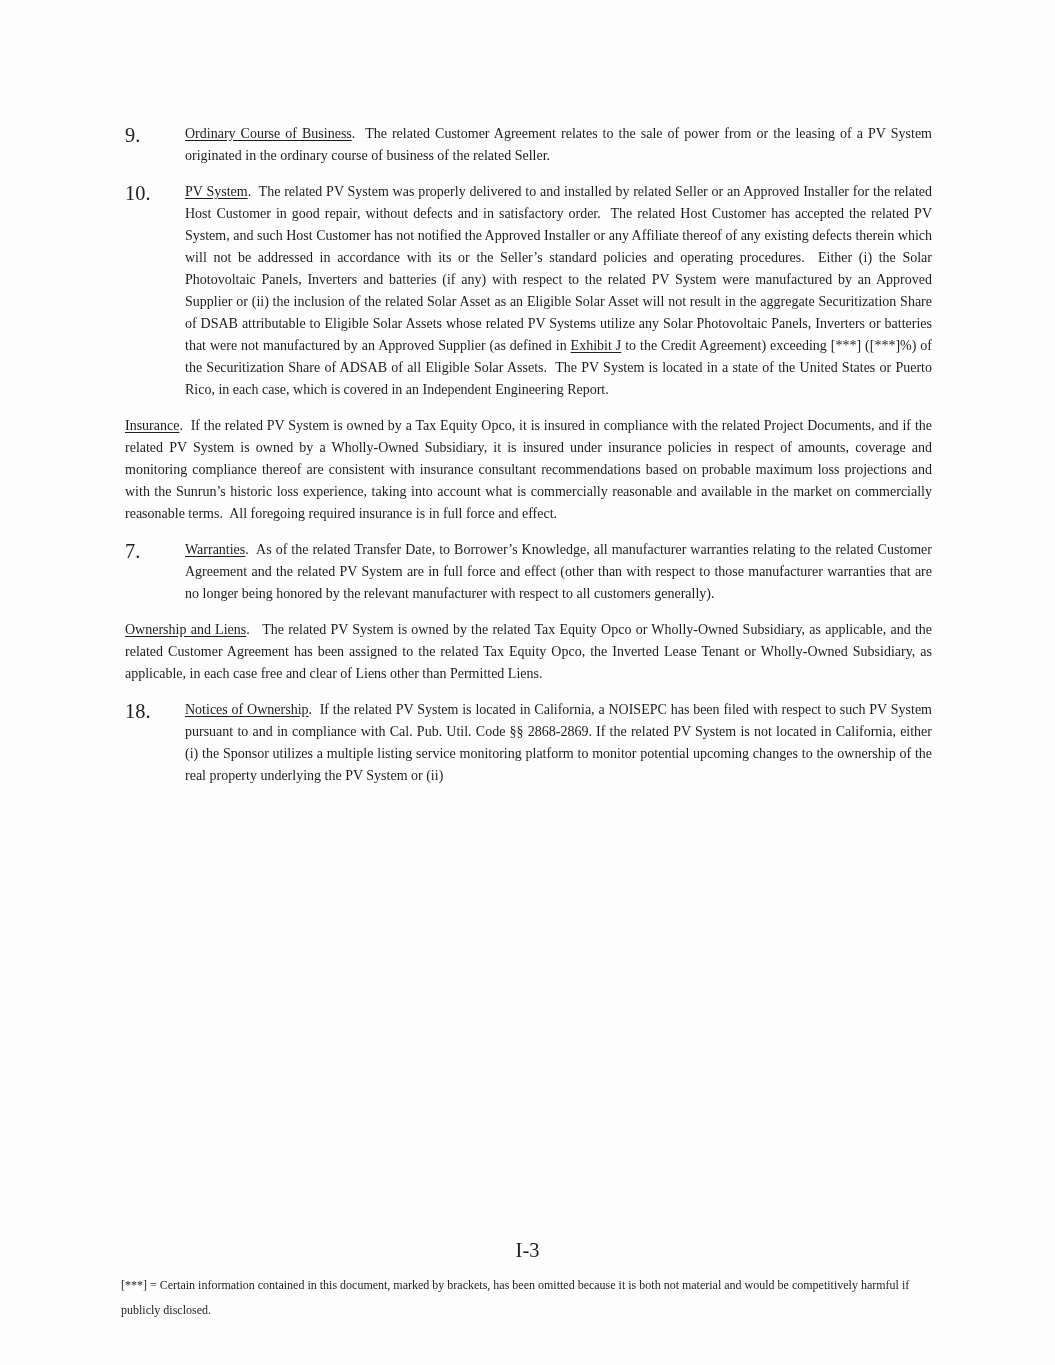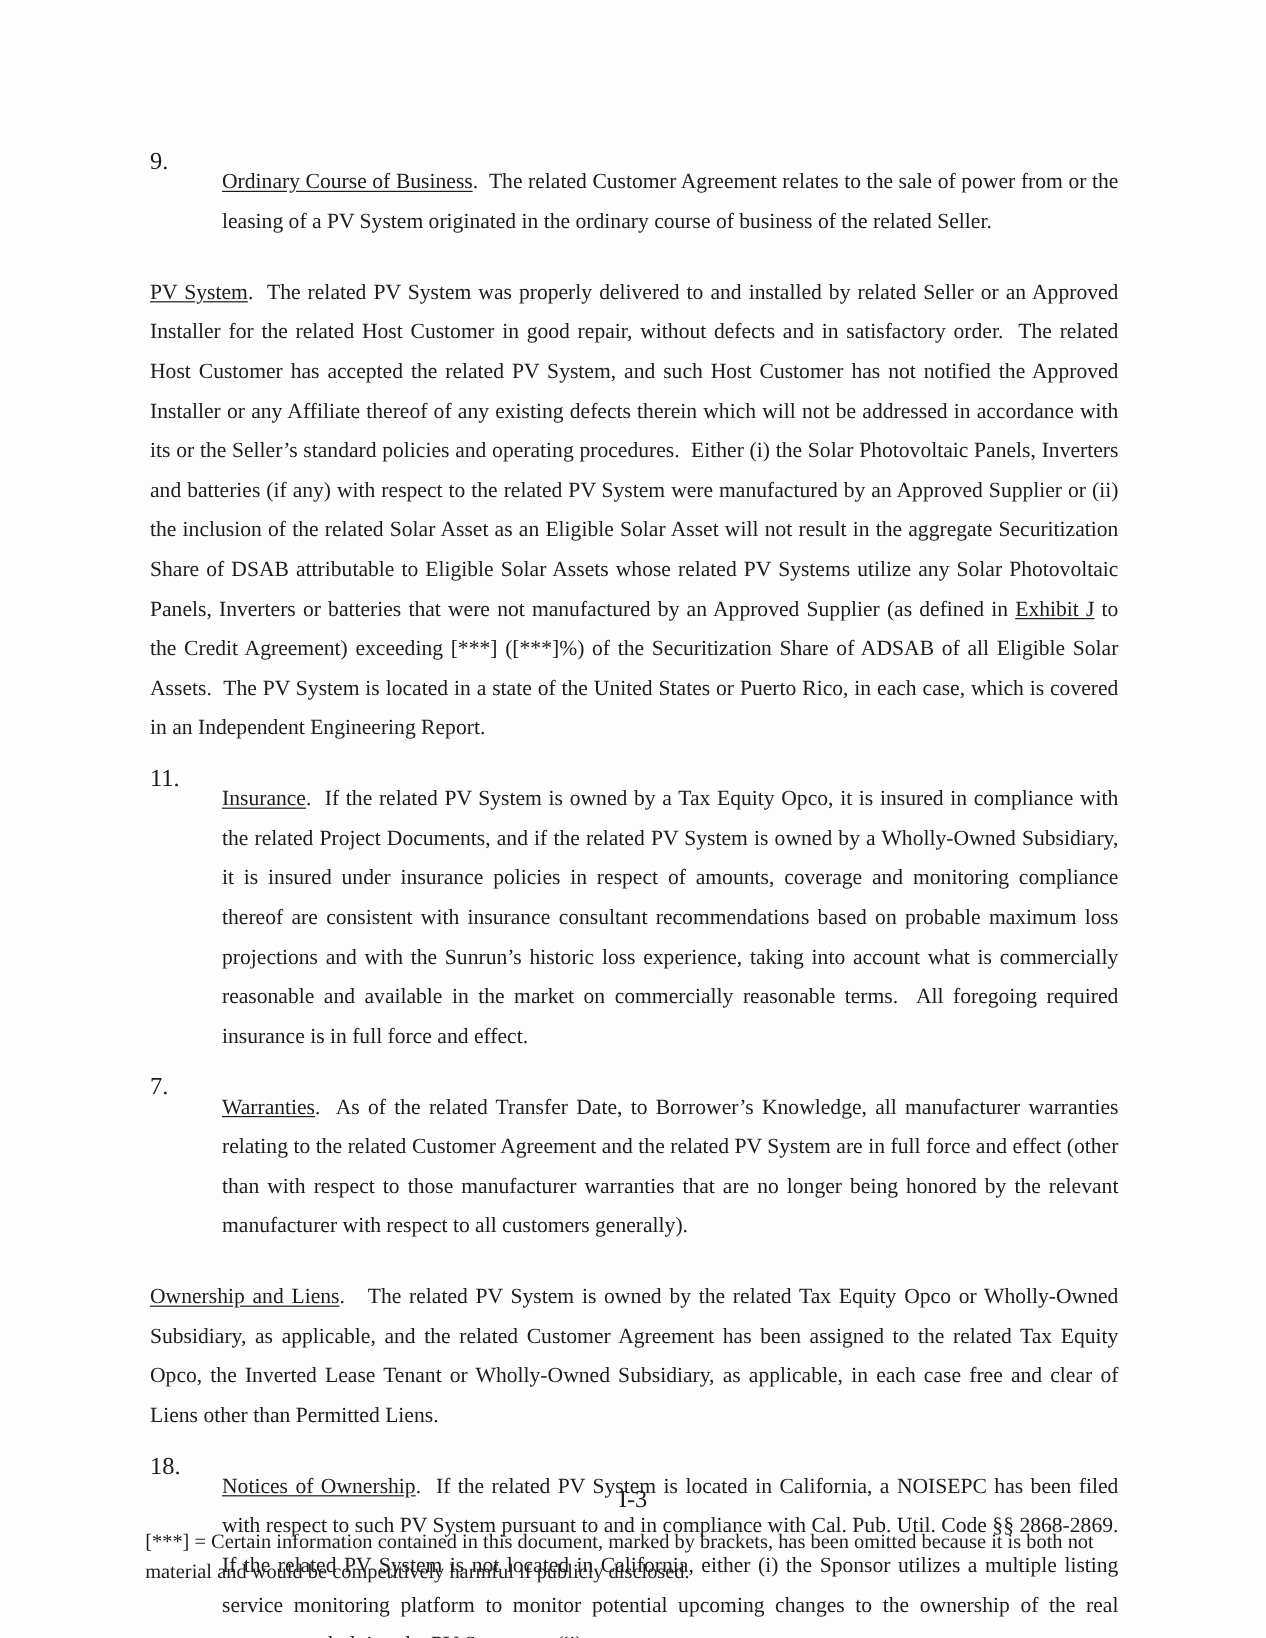--- a/index.html
+++ b/index.html
@@ -26,62 +26,61 @@
     display: flex;
     margin: 0 0 14px 0;
   }
   .item-number {
     flex: 0 0 60px;
     font-size: 20.4px;
     line-height: 25px;
   }
   .item-text {
     flex: 1 1 auto;
-    font-size: 18px;
-    line-height: 33px;
+    font-size: 14px;
+    line-height: 22px;
     text-align: justify;
-    margin-top: 12px;
   }
   .u {
     text-decoration: underline;
     text-underline-offset: 2px;
   }
   .page-number {
     position: absolute;
     top: 1238px;
     left: 0;
     width: 100%;
     text-align: center;
     font-size: 20.4px;
     line-height: 24px;
   }
   .footnote {
     position: absolute;
     left: 121px;
     top: 1273px;
     width: 812px;
-    font-size: 17px;
+    font-size: 12px;
     line-height: 24.5px;
     text-align: left;
   }
 </style>
 </head>
 <body>
 
 <div class="page">
   <div class="content">
       <div class="item">
         <span class="item-number">9.</span>
         <span class="item-text"><span class="u">Ordinary Course of Business</span><span>.&nbsp; The related Customer Agreement relates to the sale of power from or the leasing of a PV System originated in the ordinary course of business of the related Seller.</span></span>
       </div>
       <div class="item">
+        <span class="item-number">10.</span>
         <span class="item-text"><span class="u">PV System</span><span>.&nbsp; The related PV System was properly delivered to and installed by related Seller or an Approved Installer for the related Host Customer in good repair, without defects and in satisfactory order.&nbsp; The related Host Customer has accepted the related PV System, and such Host Customer has not notified the Approved Installer or any Affiliate thereof of any existing defects therein which will not be addressed in accordance with its or the Seller’s standard policies and operating procedures.&nbsp; Either (i) the Solar Photovoltaic Panels, Inverters and batteries (if any) with respect to the related PV System were manufactured by an Approved Supplier or (ii) the inclusion of the related Solar Asset as an Eligible Solar Asset will not result in the aggregate Securitization Share of DSAB attributable to Eligible Solar Assets whose related PV Systems utilize any Solar Photovoltaic Panels, Inverters or batteries that were not manufactured by an Approved Supplier (as defined in </span><span class="u">Exhibit J</span><span> to the Credit Agreement) exceeding [***] ([***]%) of the Securitization Share of ADSAB of all Eligible Solar Assets.&nbsp; The PV System is located in a state of the United States or Puerto Rico, in each case, which is covered in an Independent Engineering Report.</span></span>
       </div>
       <div class="item">
-        <span class="item-number">11.</span>
         <span class="item-text"><span class="u">Insurance</span><span>.&nbsp; If the related PV System is owned by a Tax Equity Opco, it is insured in compliance with the related Project Documents, and if the related PV System is owned by a Wholly-Owned Subsidiary, it is insured under insurance policies in respect of amounts, coverage and monitoring compliance thereof are consistent with insurance consultant recommendations based on probable maximum loss projections and with the Sunrun’s historic loss experience, taking into account what is commercially reasonable and available in the market on commercially reasonable terms.&nbsp; All foregoing required insurance is in full force and effect.</span></span>
       </div>
       <div class="item">
         <span class="item-number">7.</span>
         <span class="item-text"><span class="u">Warranties</span><span>.&nbsp; As of the related Transfer Date, to Borrower’s Knowledge, all manufacturer warranties relating to the related Customer Agreement and the related PV System are in full force and effect (other than with respect to those manufacturer warranties that are no longer being honored by the relevant manufacturer with respect to all customers generally).</span></span>
       </div>
       <div class="item">
         <span class="item-text"><span class="u">Ownership and Liens</span><span>.&nbsp;&nbsp; The related PV System is owned by the related Tax Equity Opco or Wholly-Owned Subsidiary, as applicable, and the related Customer Agreement has been assigned to the related Tax Equity Opco, the Inverted Lease Tenant or Wholly-Owned Subsidiary, as applicable, in each case free and clear of Liens other than Permitted Liens.</span></span>
       </div>
       <div class="item">

